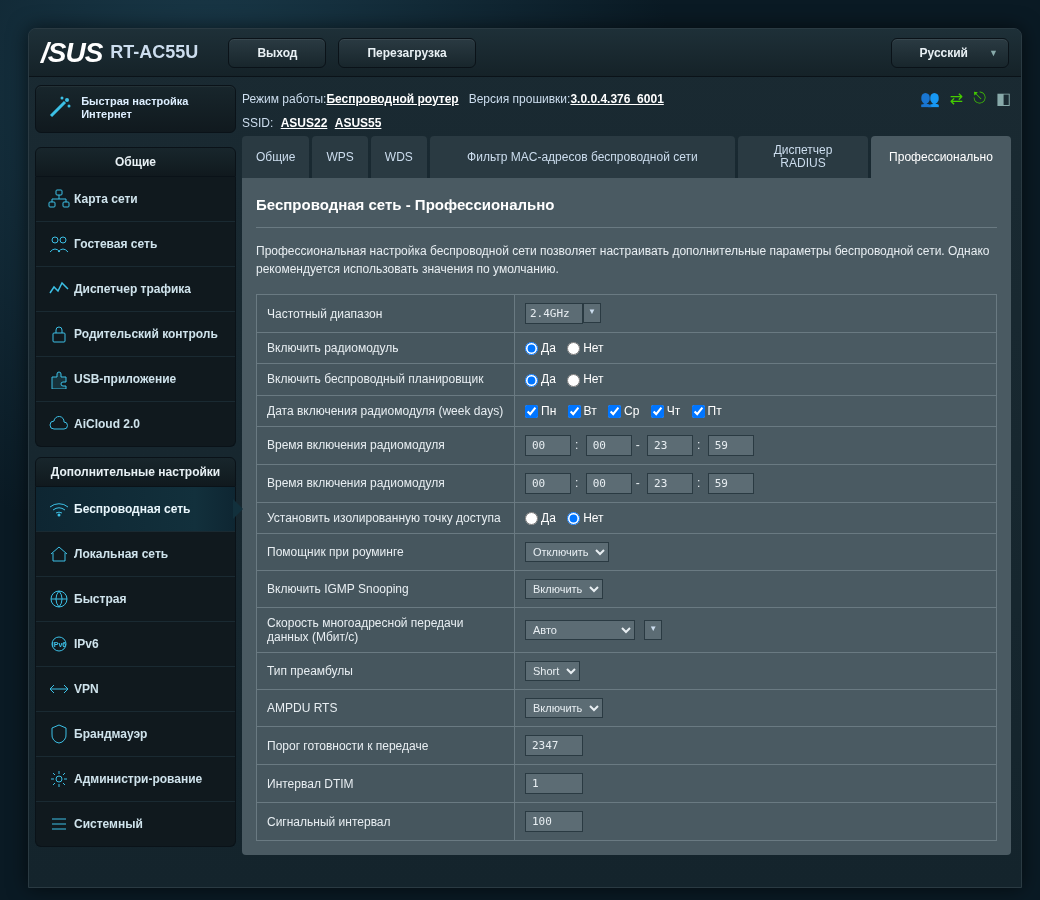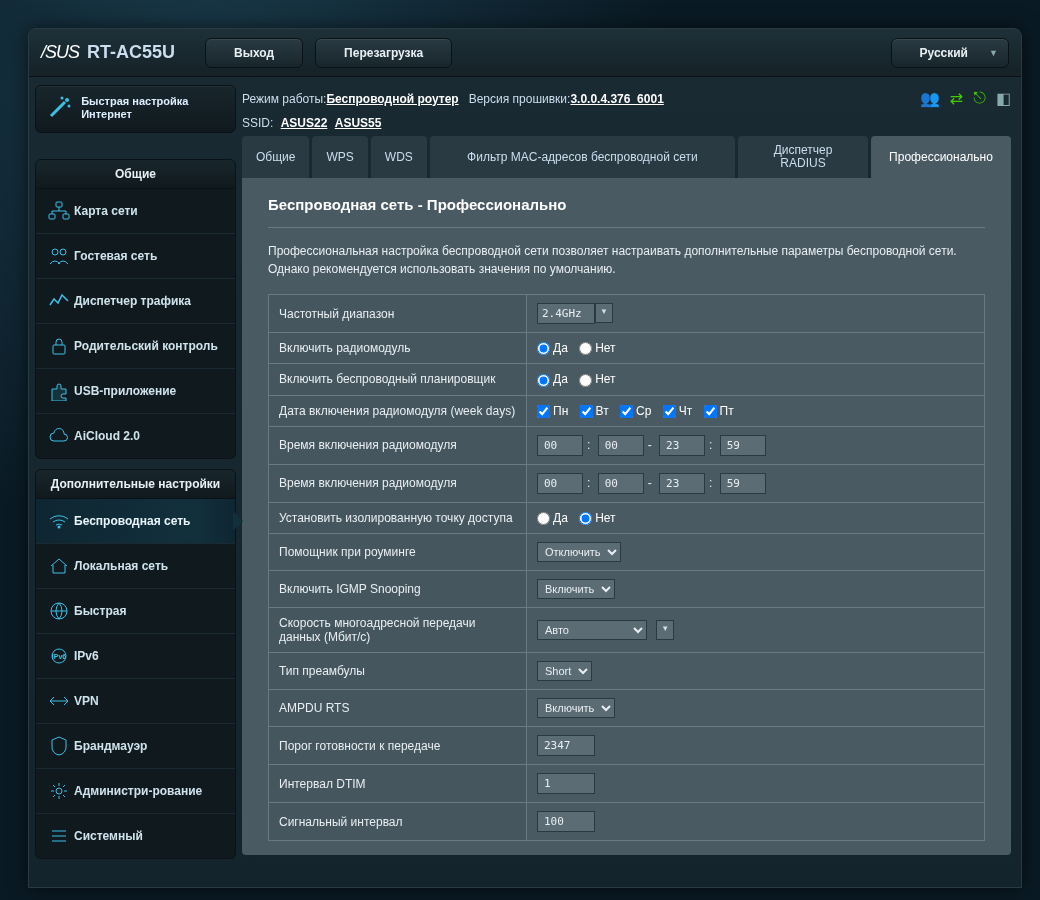--- a/index.html
+++ b/index.html
@@ -1,28 +1,28 @@
 <!DOCTYPE html>
 <html><head>
 <meta charset="utf-8">
 <style>
 *{box-sizing:border-box;margin:0;padding:0;font-family:Arial,Helvetica,sans-serif}
 body{background:#0a1a24;min-height:900px;width:1040px;overflow:hidden;position:relative}
 body::before{content:"";position:absolute;inset:0;background:radial-gradient(circle at 20% 10%,#1a3a4a 0%,#0a1a24 40%),radial-gradient(circle at 80% 15%,#1a3a4a 0%,transparent 35%);z-index:-1}
 .frame{margin:28px 18px 0 28px;border:1px solid #2a3a42;border-radius:8px 8px 0 0;background:linear-gradient(#1a2a32,#14242c);height:860px;overflow:hidden;box-shadow:0 0 20px rgba(0,0,0,.6)}
 .topbar{display:flex;align-items:center;height:48px;padding:0 12px;background:linear-gradient(#1e3038,#152228);border-bottom:1px solid #0a1218}
 .logo{font-family:Arial;color:#fff;font-size:13px;display:flex;align-items:center;gap:8px;margin-right:18px}
-.logo b{font-size:18px;font-style:italic;letter-spacing:-1px;font-weight:400}
+.logo b{font-size:28px;font-style:italic;letter-spacing:-1px;font-weight:700}
 .model{color:#cde;font-size:18px;font-weight:bold}
 .topbar .btn{margin-left:12px;background:linear-gradient(#2a3a42,#18262c);border:1px solid #0a1218;border-radius:6px;color:#e8f0f4;font-size:12px;font-weight:bold;padding:7px 28px;cursor:pointer;box-shadow:inset 0 1px 0 rgba(255,255,255,.08)}
 .topbar .lang{margin-left:auto;padding:7px 40px 7px 28px;position:relative}
 .topbar .lang::after{content:"▼";font-size:9px;position:absolute;right:10px;top:9px;color:#8aa}
 .belowtop{display:flex}
 .leftcol{width:213px;padding:8px 6px}
-.quickbox{background:linear-gradient(#18262c,#10191e);border:1px solid #0a1218;border-radius:6px;padding:8px 8px 10px 10px;display:flex;align-items:center;gap:8px;margin-bottom:26px;box-shadow:inset 0 1px 0 rgba(255,255,255,.05)}
+.quickbox{background:linear-gradient(#18262c,#10191e);border:1px solid #0a1218;border-radius:6px;padding:8px 8px 10px 10px;display:flex;align-items:center;gap:8px;margin-bottom:14px;box-shadow:inset 0 1px 0 rgba(255,255,255,.05)}
 .quickbox .ic{width:30px;height:28px;display:flex;align-items:center;justify-content:center}
 .quickbox .txt{color:#def;font-size:11px;font-weight:bold;line-height:13px}
 .section-head{background:linear-gradient(#18262c,#10191e);border:1px solid #0a1218;border-radius:6px 6px 0 0;color:#e8f0f4;font-size:12px;font-weight:bold;text-align:center;padding:7px 0}
 .navlist{background:#10191e;border:1px solid #0a1218;border-top:none;border-radius:0 0 6px 6px;margin-bottom:10px}
 .navitem{display:flex;align-items:center;gap:2px;padding:10px 10px;border-top:1px solid #1a2a32;cursor:pointer;color:#cfe3ec;font-size:12px;font-weight:bold;position:relative}
 .navitem:first-child{border-top:none}
 .navitem .nic{width:26px;height:24px;display:flex;align-items:center;justify-content:center;color:#3cc0e6}
 .navitem.active{background:linear-gradient(90deg,#0e2632 0%,#12303c 80%,#0e2632 100%);color:#e8f6fc}
 .navitem.active::after{content:"";position:absolute;right:-8px;top:50%;transform:translateY(-50%);border-style:solid;border-width:10px 0 10px 10px;border-color:transparent transparent transparent #12303c}
 .navlabel{line-height:13px}
@@ -33,21 +33,21 @@
 .metabar .icons{margin-left:auto;display:flex;gap:10px;font-size:16px}
 .metabar .icons span{color:#8aa}
 .metabar .icons .g{color:#4c0}
 .ssidline{color:#cde;font-size:12px;padding-bottom:6px}
 .ssidline .k{color:#cde}
 .ssidline a{color:#fff;text-decoration:underline;font-weight:bold;margin-left:4px}
 .tabs{display:flex;gap:3px;align-items:stretch}
 .tab{background:#2a3a42;color:#cde;font-size:12px;padding:8px 14px;border-radius:4px 4px 0 0;cursor:pointer;text-align:center;display:flex;align-items:center;justify-content:center;line-height:13px}
 .tab.wide{flex:1}
 .tab.active{background:#4a5a62;color:#fff}
-.panel{background:#4a5a62;border-radius:0 0 4px 4px;padding:14px 26px}
+.panel{background:#4a5a62;border-radius:0 0 4px 4px;padding:14px 14px}
 .sectitle{color:#fff;font-size:15px;font-weight:bold;padding:4px 0 14px;border-bottom:1px solid #6a7a82}
 .desc{color:#e8eef2;font-size:12px;line-height:18px;padding:14px 0 16px}
 .formtbl{width:100%;border-collapse:collapse}
 .formtbl td{border:1px solid #6a7a82;padding:8px 10px;font-size:12px;color:#e8eef2;background:#4a5a62;vertical-align:middle}
 .formtbl td:first-child{width:258px;background:#46565e}
 .sel{background:#5c6c74;border:1px solid #2a3a42;color:#e8eef2;font-size:11px;font-family:monospace;padding:3px 4px}
 .selbtn{display:inline-block;width:18px;height:20px;background:#5c6c74;border:1px solid #2a3a42;vertical-align:top;position:relative}
 .selbtn::after{content:"▼";font-size:8px;color:#cde;position:absolute;left:4px;top:3px}
 input[type=text]{background:#5c6c74;border:1px solid #2a3a42;color:#e8eef2;font-size:11px;font-family:monospace;padding:3px 6px;width:46px}
 input[type=text].w60{width:58px}

